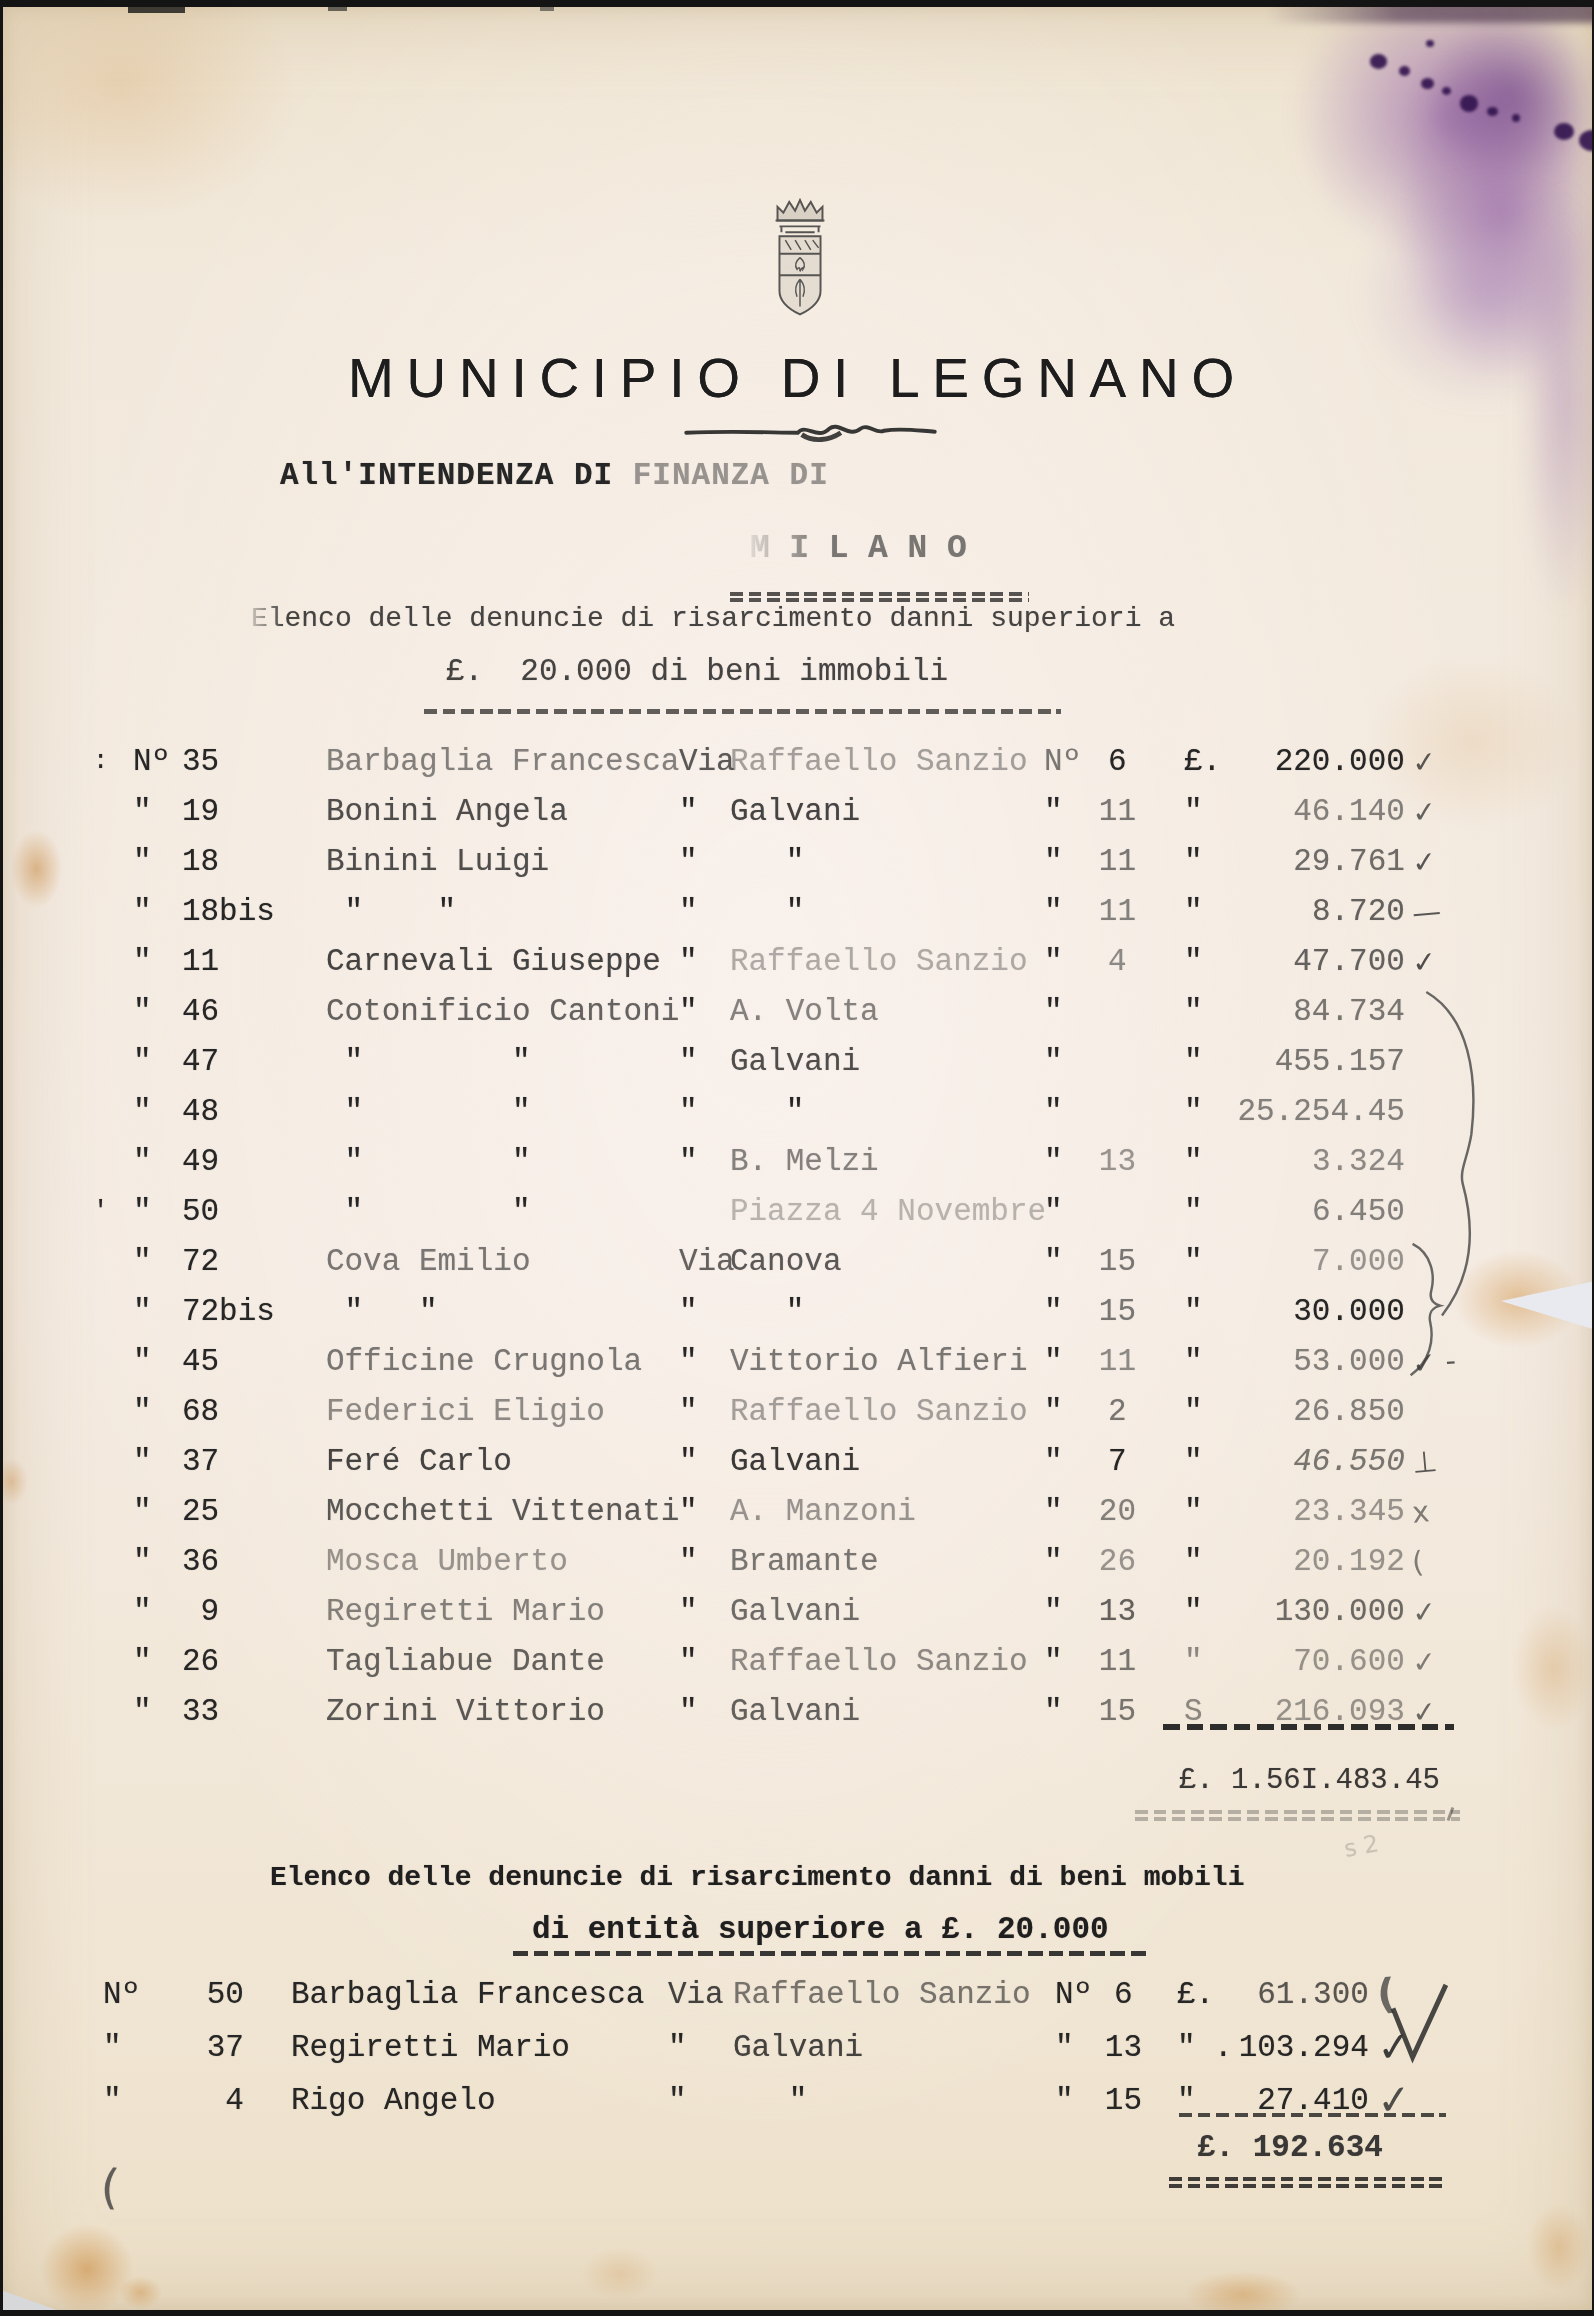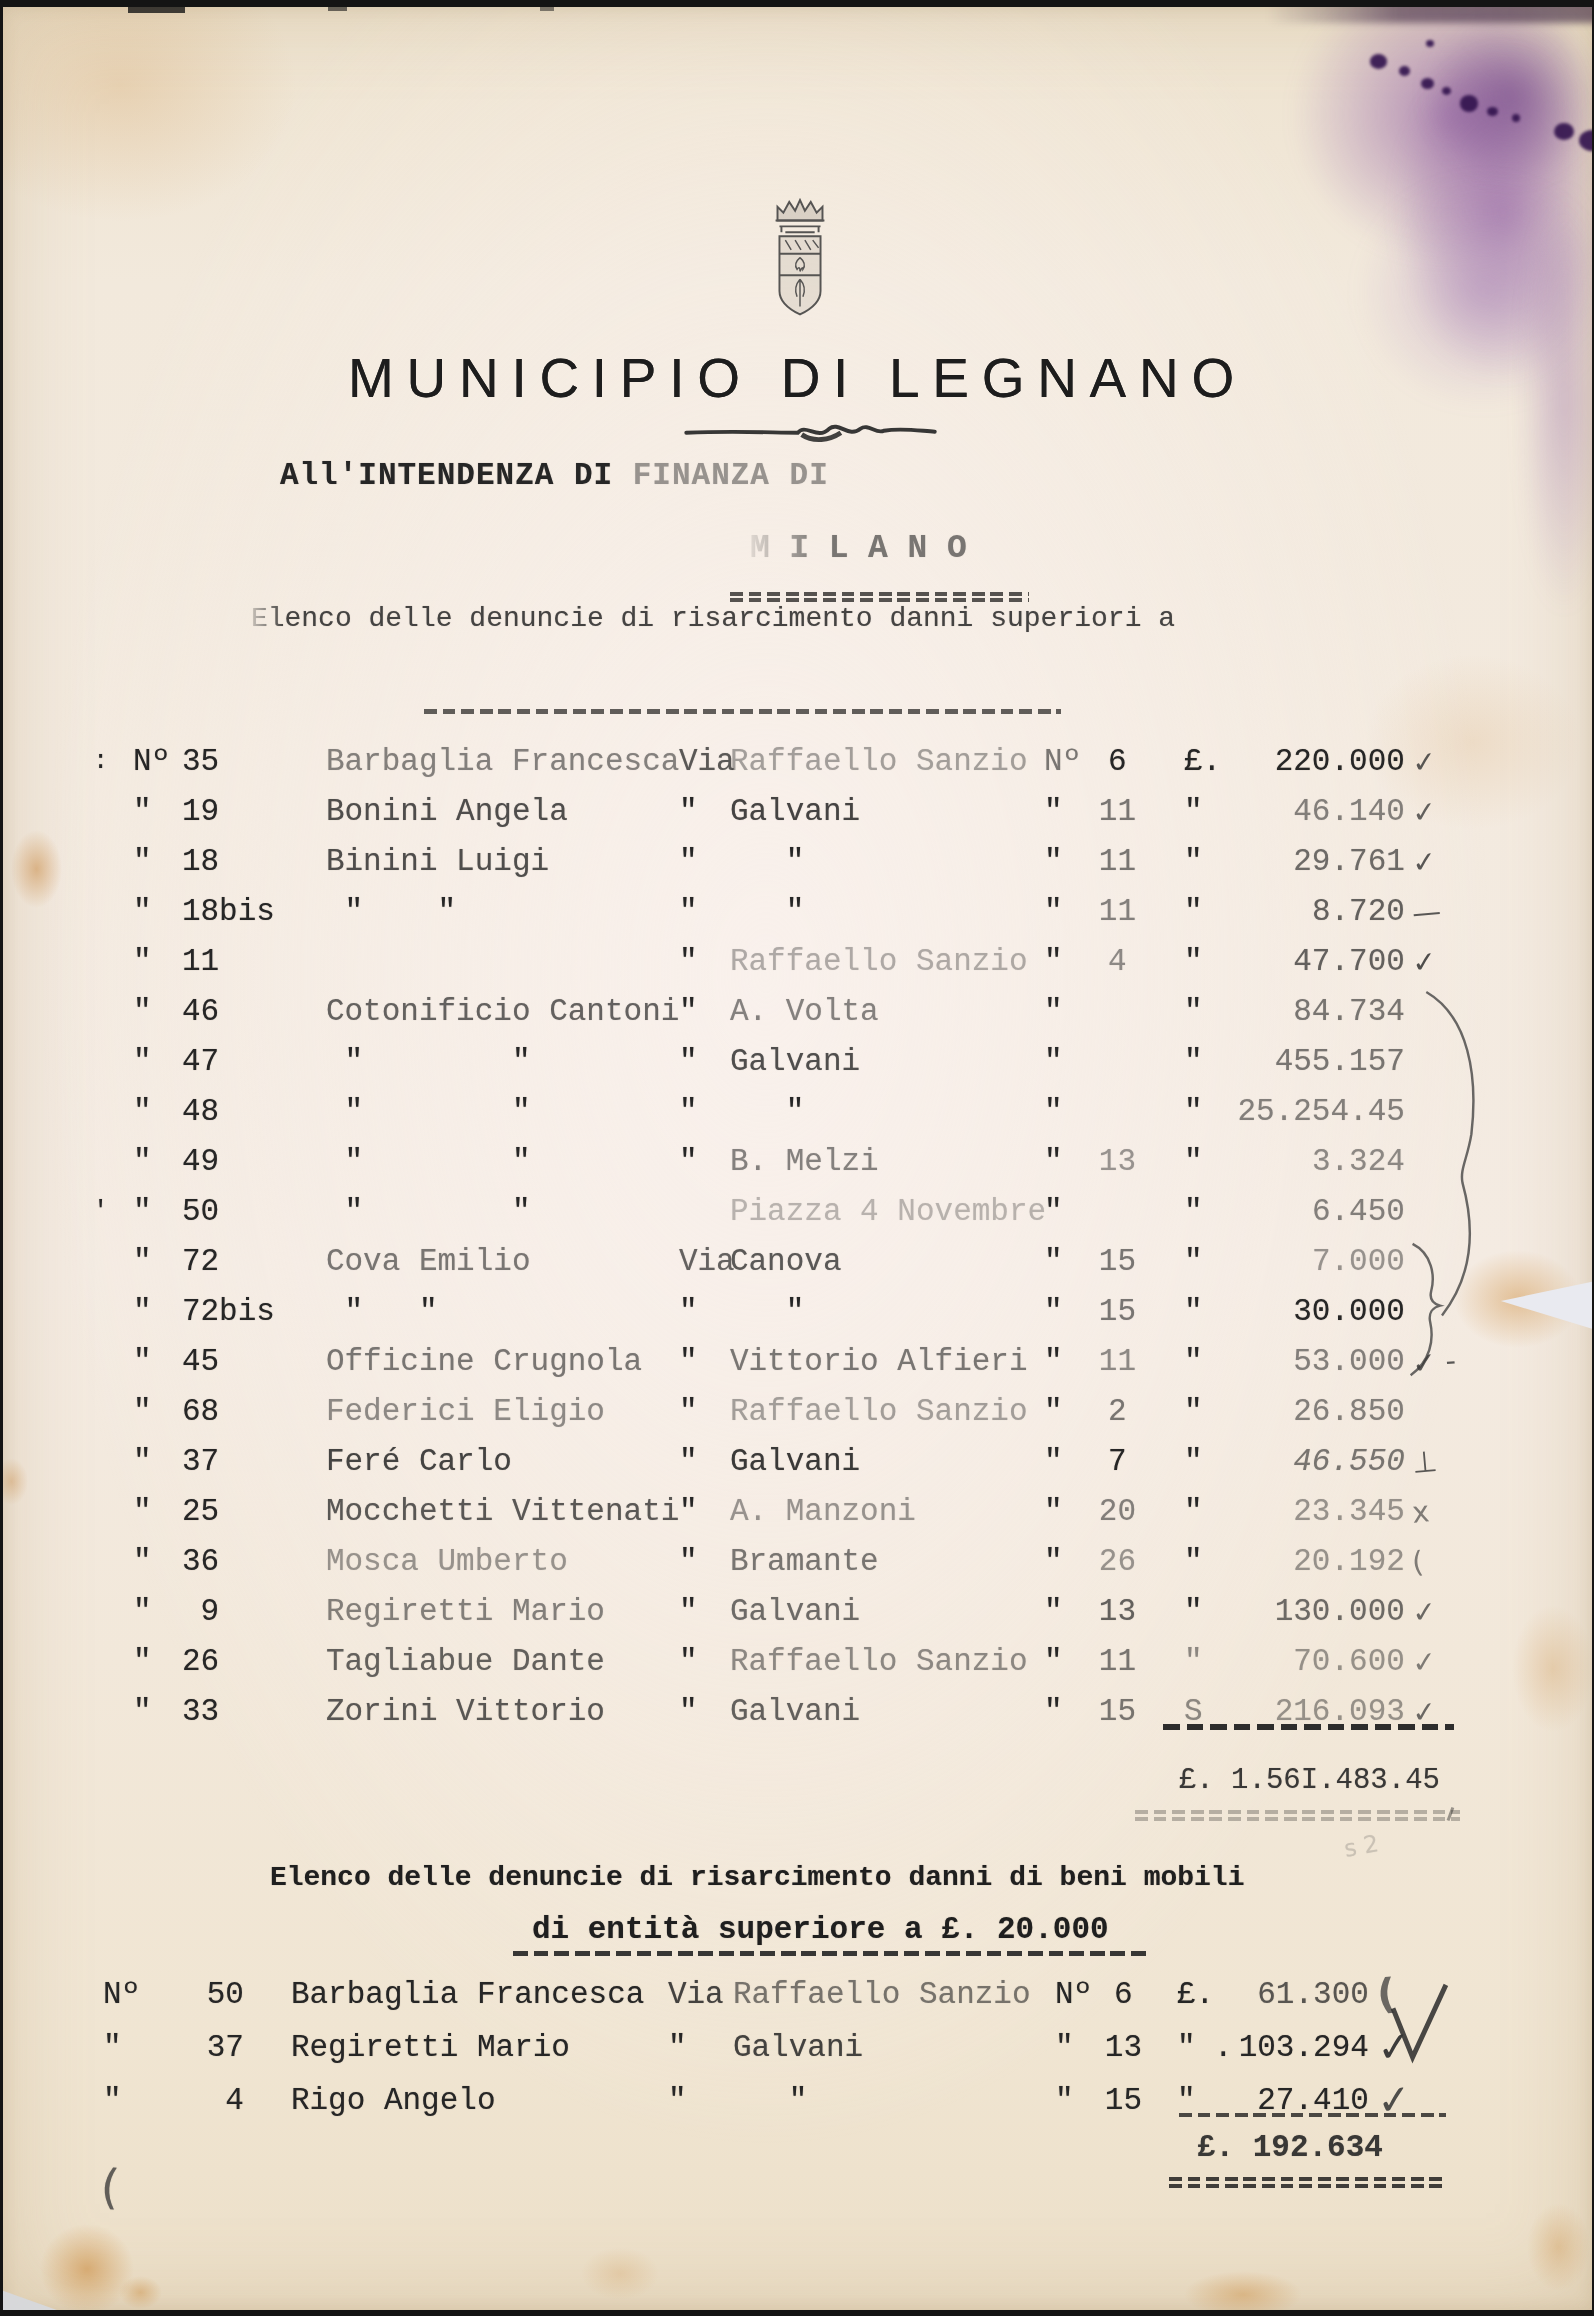--- a/index.html
+++ b/index.html
@@ -130,20 +130,21 @@
     <svg style="left:681px;top:412px;" width="255" height="27.4" viewBox="0 0 260 28">
       <path d="M2,14 C55,12 90,14 116,14 C124,4 136,22 148,10 C158,2 168,20 180,10 C188,4 196,16 204,12 C222,9 240,12 256,13" stroke="#222" stroke-width="4" fill="none" stroke-linecap="round" opacity=".9"></path>
       <path d="M120,16 C132,24 148,22 160,14" stroke="#222" stroke-width="5" fill="none" opacity=".85"></path>
     </svg>
 
     <div class="txt addressee"><span>All'INTENDENZA DI </span><span class="addr-faded">FINANZA DI</span></div>
     <div class="txt city">MILANO</div>
     <div class="dashes u-city"></div>
 
     <div class="txt t1l1">Elenco delle denuncie di risarcimento danni superiori a</div>
+    <div class="txt t1l2">£.  20.000 di beni immobili</div>
     <div class="dashes u-t1"></div>
 
     <div class="tbl t1">
         <div class="row">
           <span class="cell c-margin">:</span>
           <span class="cell c-no">Nº</span>
           <span class="cell c-num">35</span>
           <span class="cell c-name" style="opacity: 0.55;">Barbaglia Francesca</span>
           <span class="cell c-via" style="opacity: 0.75;">Via</span>
           <span class="cell c-street" style="opacity: 0.4;">Raffaello Sanzio</span>
@@ -185,20 +186,21 @@
           <span class="cell c-street">   "</span>
           <span class="cell c-no2">"</span>
           <span class="cell c-civic" style="opacity: 0.55;">11</span>
           <span class="cell c-lira">"</span>
           <span class="cell c-amount" style="opacity: 0.7;">8.720</span>
           <span class="cell c-mark" style="opacity: 0.8;">—</span>
         </div>
         <div class="row">
           <span class="cell c-no">"</span>
           <span class="cell c-num">11</span>
+          <span class="cell c-name" style="opacity: 0.85;">Carnevali Giuseppe</span>
           <span class="cell c-via">"</span>
           <span class="cell c-street" style="opacity: 0.35;">Raffaello Sanzio</span>
           <span class="cell c-no2">"</span>
           <span class="cell c-civic" style="opacity: 0.5;">4</span>
           <span class="cell c-lira">"</span>
           <span class="cell c-amount" style="opacity: 0.7;">47.700</span>
           <span class="cell c-mark" style="opacity: 0.85;">✓</span>
         </div>
         <div class="row">
           <span class="cell c-no">"</span>

